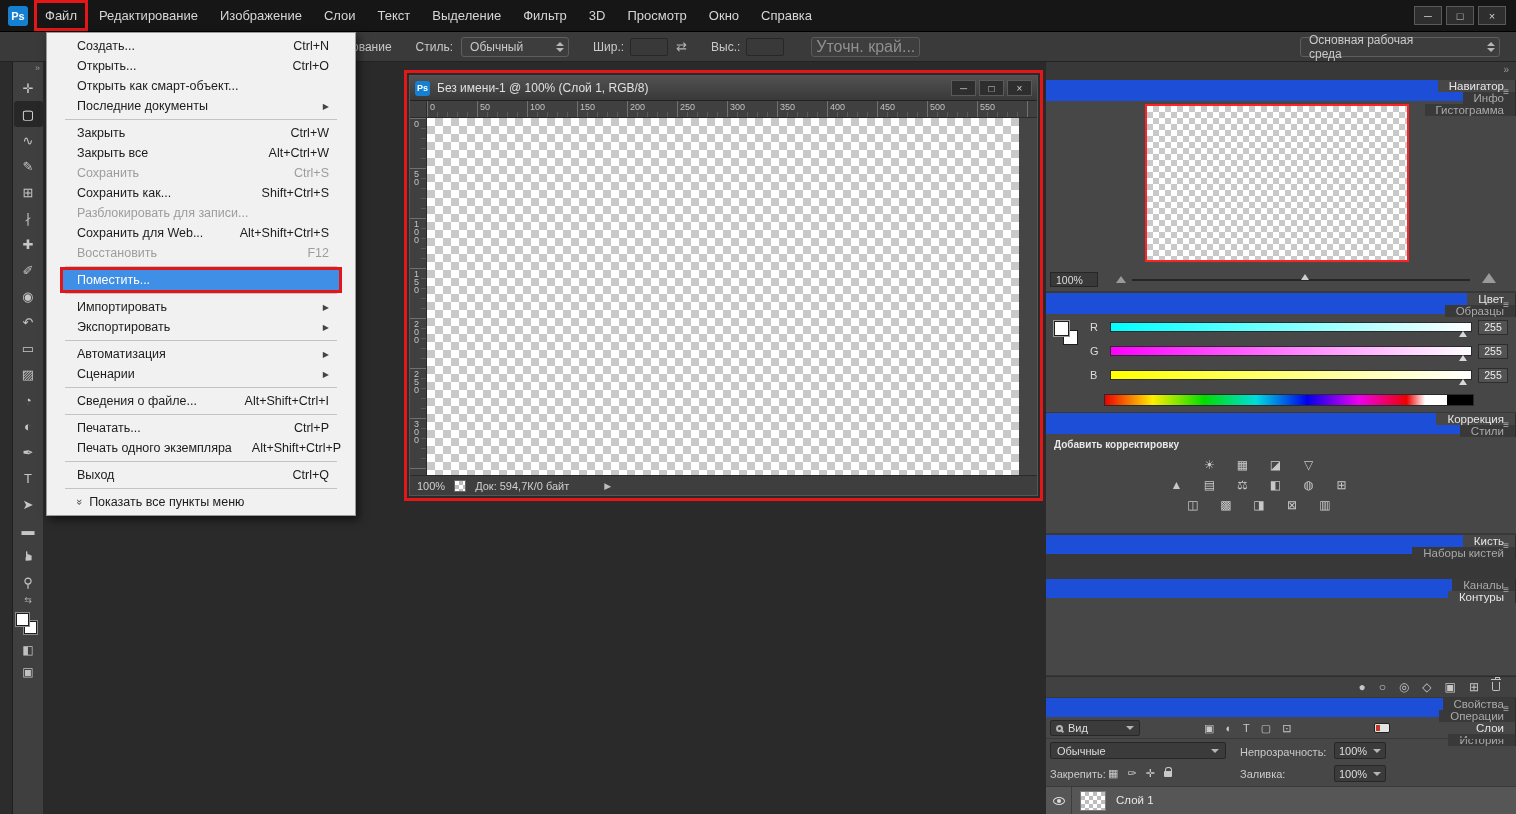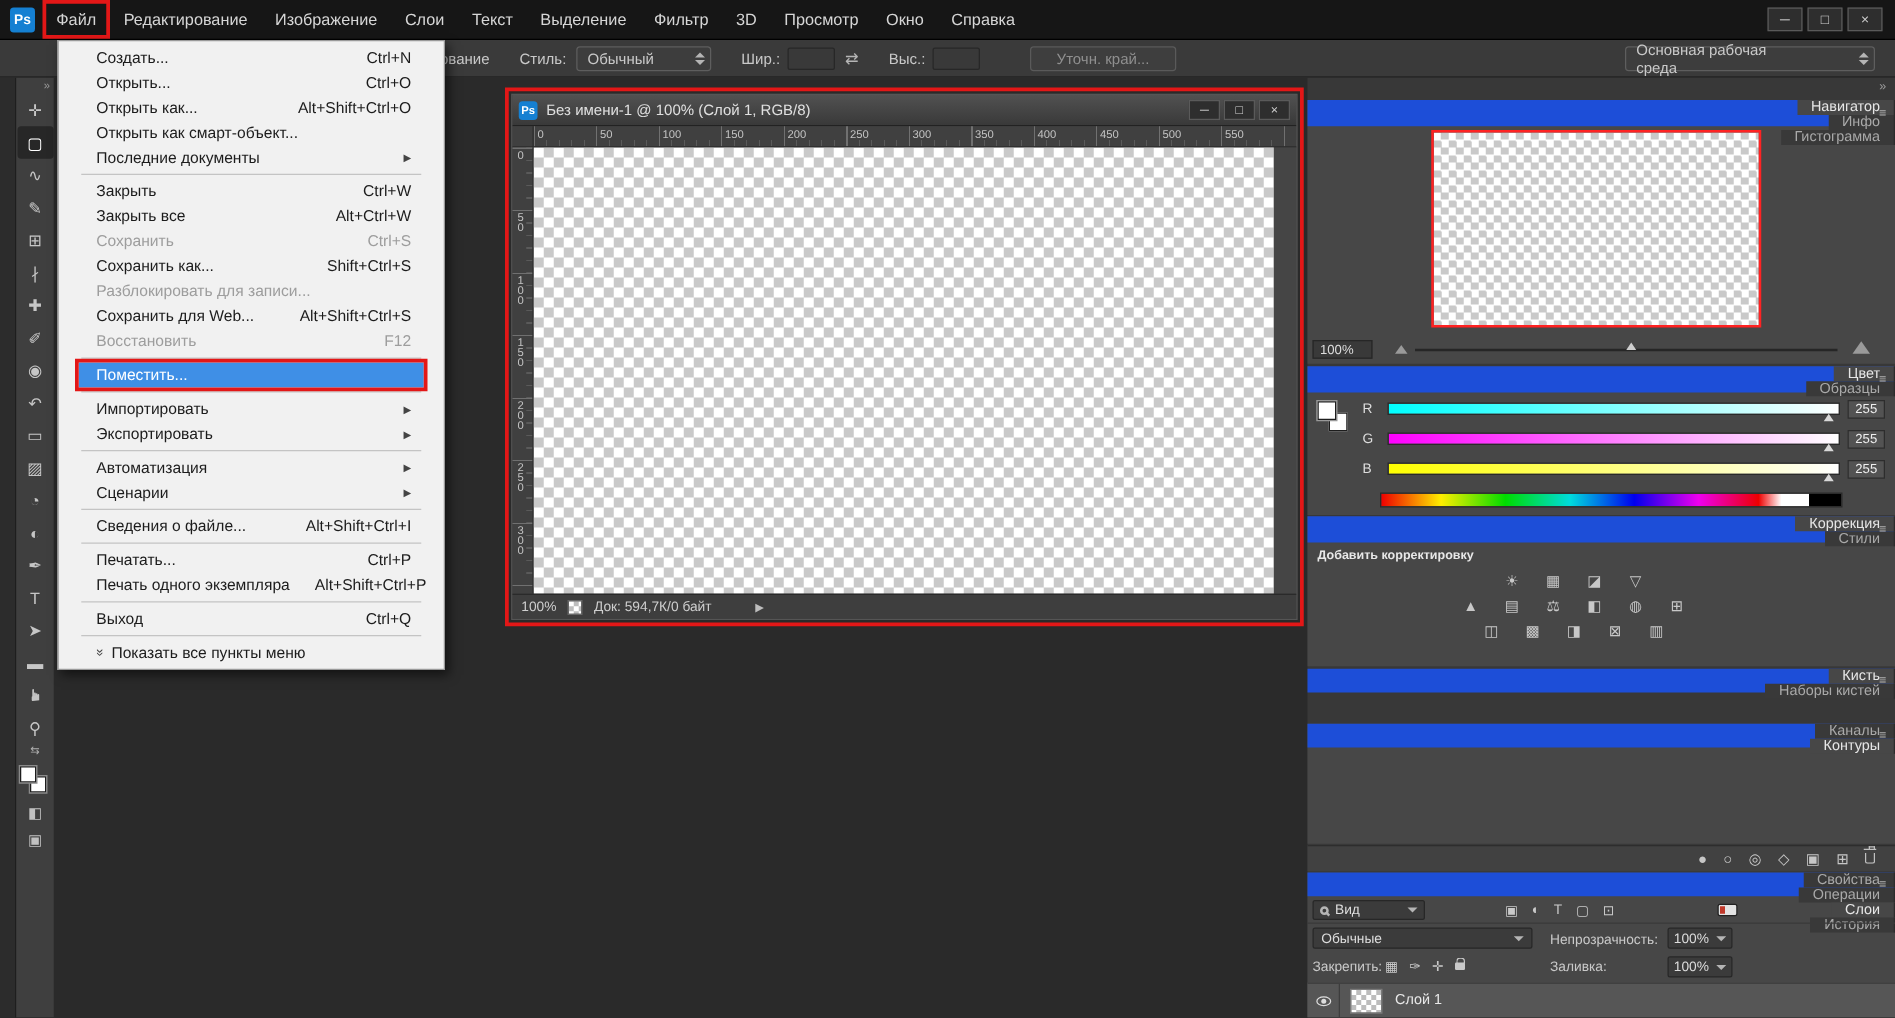--- a/index.html
+++ b/index.html
@@ -20,21 +20,21 @@
   .ob-frag { margin-left:352px; }
   .ob-label { margin-left:24px; }
   .dd { height:20px; background:#3d3d3d; border:1px solid #5e5e5e; border-radius:3px; display:flex; align-items:center; padding:0 4px 0 8px; margin-left:8px; font-size:12px; }
   .ob-style { width:108px; justify-content:space-between; }
   .updown { display:flex; flex-direction:column; align-items:center; margin-left:6px; }
   .updown i { width:0; height:0; border-left:4px solid transparent; border-right:4px solid transparent; display:block; }
   .updown .up { border-bottom:4px solid #b5b5b5; margin-bottom:2px; }
   .updown .dn { border-top:4px solid #b5b5b5; }
   .ob-input { width:38px; height:18px; margin-left:6px; background:#393939; border:1px solid #272727; border-radius:2px; color:#ddd; font-size:11px; padding:0 4px; }
   .ob-swap { margin-left:8px; color:#b5b5b5; font-size:13px; cursor:default; }
-  .ob-refine { margin-left:40px; height:20px; padding:0 20px; background:#3e3e3e; border:1px solid #5a5a5a; border-radius:3px; color:#8f8f8f; font-size:12px; }
+  .ob-refine { margin-left:27px; height:20px; padding:0 4px; background:#3e3e3e; border:1px solid #5a5a5a; border-radius:3px; color:#8f8f8f; font-size:16px; }
   .ob-workspace { margin-left:auto; margin-right:16px; width:200px; justify-content:space-between;gap:32px; }
 
   
   .edge-strip { position:absolute; left:0; top:62px; bottom:0; width:13px; background:#2c2c2c; border-right:1px solid #1e1e1e; z-index:15; }
   .tools-panel { position:absolute; left:13px; top:62px; bottom:0; width:31px; background:#3f3f3f; border-right:1px solid #2a2a2a; z-index:15; }
   .tools-head { height:13px; text-align:right; padding-right:3px; color:#9a9a9a; font-size:9px; line-height:12px; cursor:default; }
   .tools-list { display:flex; flex-direction:column; align-items:center; }
   .tool { width:100%; height:26px; display:flex; align-items:center; justify-content:center; font-size:13px; color:#c6c6c6; cursor:default; }
   .tool.selected { background:#272727; width:29px; border-radius:3px; color:#fff; }
   .tool[data-name="hand-tool"] { transform:rotate(-90deg); }
@@ -258,24 +258,20 @@
 
 <div class="file-menu" data-name="file-menu">
     <div class="fm-item" data-name="file-menu-item-new">
       <span class="fm-label" data-name="menu-item-label">Создать...</span>
       <span class="fm-shortcut" data-name="menu-item-shortcut">Ctrl+N</span>
     </div>
     <div class="fm-item" data-name="file-menu-item-open">
       <span class="fm-label" data-name="menu-item-label">Открыть...</span>
       <span class="fm-shortcut" data-name="menu-item-shortcut">Ctrl+O</span>
     </div>
-    <div class="fm-item" data-name="file-menu-item-open-as">
-      <span class="fm-label" data-name="menu-item-label">Открыть как...</span>
-      <span class="fm-shortcut" data-name="menu-item-shortcut">Alt+Shift+Ctrl+O</span>
-    </div>
     <div class="fm-item" data-name="file-menu-item-open-as-smart-object">
       <span class="fm-label" data-name="menu-item-label">Открыть как смарт-объект...</span>
     </div>
     <div class="fm-item" data-name="file-menu-item-recent-files">
       <span class="fm-label" data-name="menu-item-label">Последние документы</span>
       <span class="fm-arrow" data-name="submenu-arrow-icon">▶</span>
     </div>
     <div class="menu-sep" data-name="menu-separator"></div>
     <div class="fm-item" data-name="file-menu-item-close">
       <span class="fm-label" data-name="menu-item-label">Закрыть</span>

